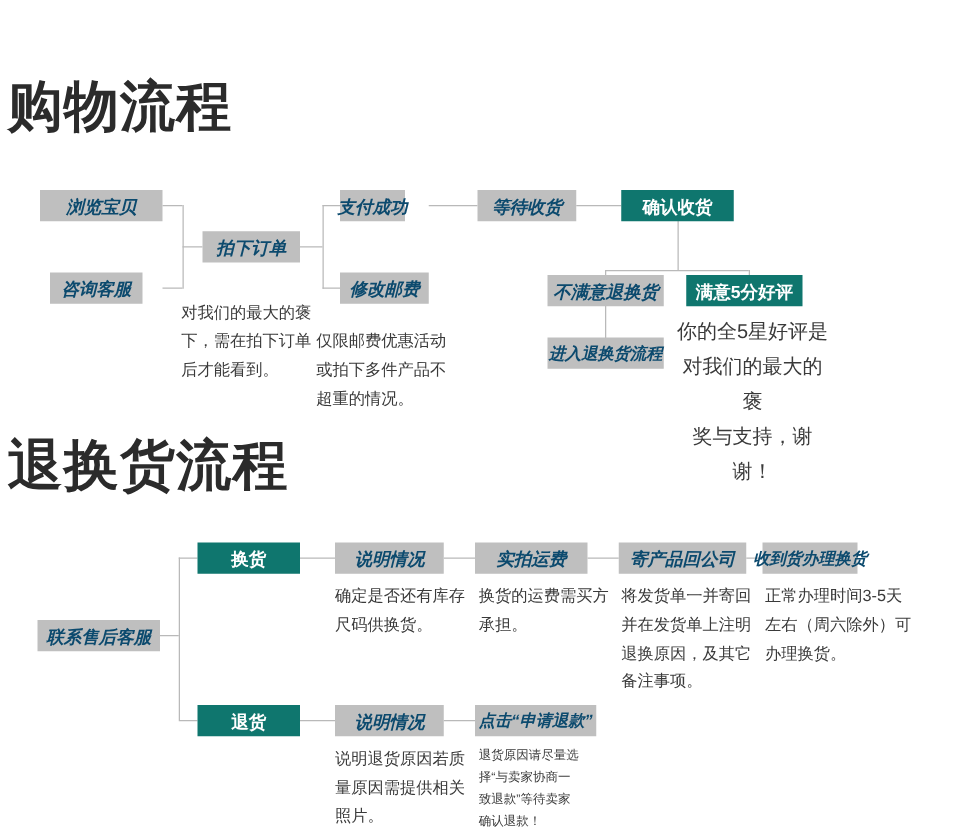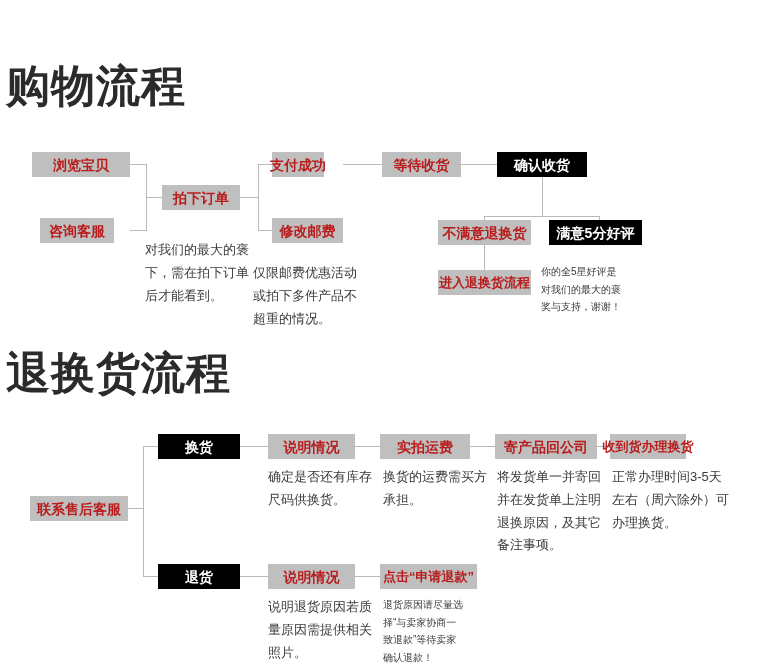--- a/index.html
+++ b/index.html
@@ -28,24 +28,25 @@
     display:flex;
     align-items:center;
     justify-content:center;
     font-weight:bold;
     white-space:nowrap;
     box-sizing:border-box;
     line-height:1;
   }
   .box.grey{
     background:#bfbfbf;
-    color:#b91c1c;
+    color:#0c4a6e;
+    font-style:italic;
   }
   .box.red{
-    background:#000000;
+    background:#0f766e;
     color:#ffffff;
   }
 
   
   .ln{position:absolute;background:#b9b9b9;}
   .ln.h{height:1px;}
   .ln.v{width:1px;}
 
   
   .desc{
@@ -93,21 +94,21 @@
   <div class="box grey" style="left:438px;top:184px;width:93px;height:25px;font-size:14px;">不满意退换货</div>
   <div class="box red" style="left:549px;top:184px;width:93px;height:25px;font-size:14px;">满意5分好评</div>
   <div class="box grey" style="left:438px;top:234px;width:93px;height:25px;font-size:13px;">进入退换货流程</div>
 
   <div class="desc" style="left:145px;top:203px;width:120px;font-size:13px;">对我们的最大的褒
 下，需在拍下订单
 后才能看到。</div>
   <div class="desc" style="left:253px;top:226px;width:122px;font-size:13px;">仅限邮费优惠活动
 或拍下多件产品不
 超重的情况。</div>
-  <div class="desc" style="left:541px;top:227px;width:122px;font-size:10px;">你的全5星好评是
+  <div class="desc" style="left:541px;top:216px;width:122px;font-size:16px;text-align:center;">你的全5星好评是
 对我们的最大的褒
 奖与支持，谢谢！</div>
 
   <div class="section-title" style="left:6px;top:315px;font-size:44px;">退换货流程</div>
 
   <div class="ln h" style="left:128px;top:472px;width:15px;"></div>
   <div class="ln v" style="left:143px;top:410px;height:130px;"></div>
   <div class="ln h" style="left:143px;top:410px;width:15px;"></div>
   <div class="ln h" style="left:143px;top:540px;width:15px;"></div>
 

